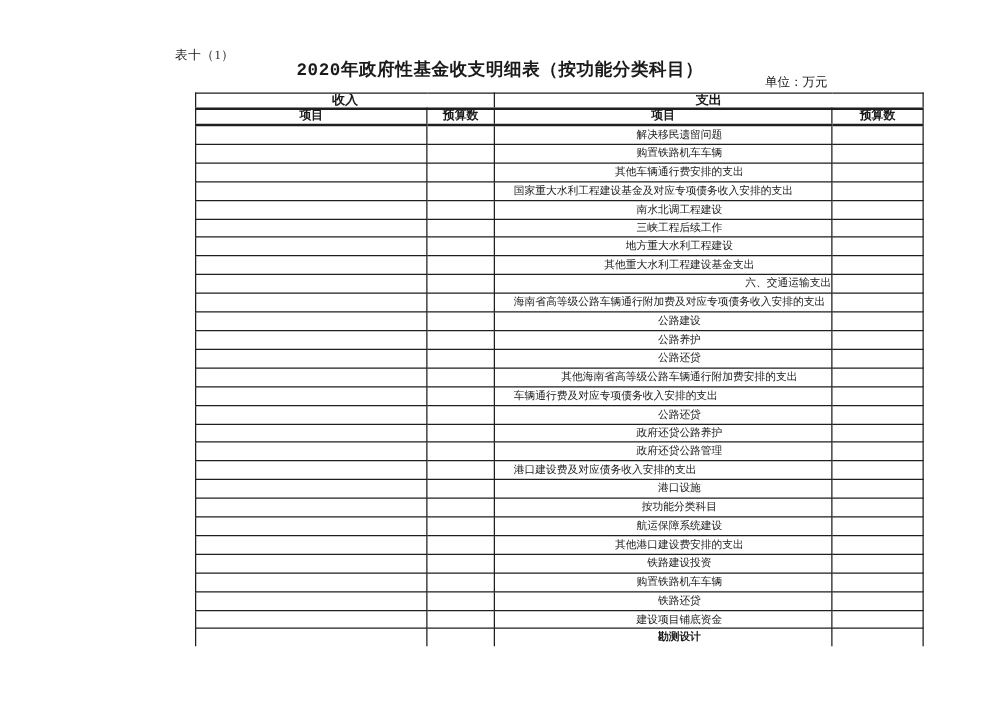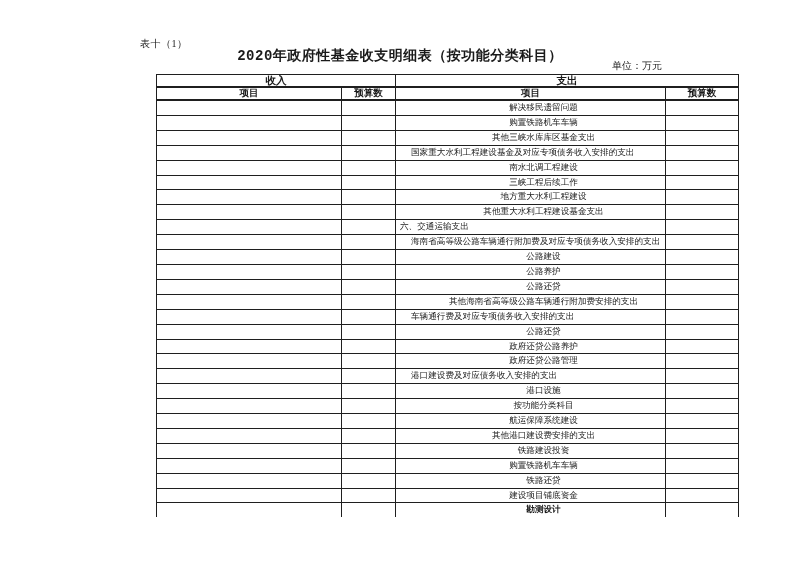--- a/index.html
+++ b/index.html
@@ -63,21 +63,21 @@
     font-size: 10.5px;
     border-bottom-width: 2px;
   }
   .budget-table thead tr.col-row th { border-bottom-width: 2px; }
   .budget-table tbody td {
     height: 13.9px;
     font-size: 8.6px;
     line-height: 13.9px;
   }
   .budget-table tbody td.exp-item { text-align: left; }
-  .budget-table tbody td.indent-0 { padding-left: 4px; }
+  .budget-table tbody td.indent-0 { padding-left: 4px; text-align: right; }
   .budget-table tbody td.indent-1 { padding-left: 15px; }
   .budget-table tbody td.indent-2 { padding-left: 26px; text-align: center; }
   .budget-table tbody tr.last-row td { border-bottom: none; font-weight: bold; }
 </style>
 </head>
 <body>
 
 <div class="sheet-label">表十（1）</div>
 
 <div class="doc-title">2020年政府性基金收支明细表（按功能分类科目）</div>
@@ -114,21 +114,21 @@
   <tr>
     <td class="income-item"></td>
     <td class="income-budget"></td>
     <td class="exp-item indent-2">购置铁路机车车辆</td>
     <td class="exp-budget"></td>
   </tr>
 
   <tr>
     <td class="income-item"></td>
     <td class="income-budget"></td>
-    <td class="exp-item indent-2">其他三峡水库库区基金支出</td>
+    <td class="exp-item indent-2">其他车辆通行费安排的支出</td>
     <td class="exp-budget"></td>
   </tr>
 
   <tr>
     <td class="income-item"></td>
     <td class="income-budget"></td>
     <td class="exp-item indent-1">国家重大水利工程建设基金及对应专项债务收入安排的支出</td>
     <td class="exp-budget"></td>
   </tr>
 

